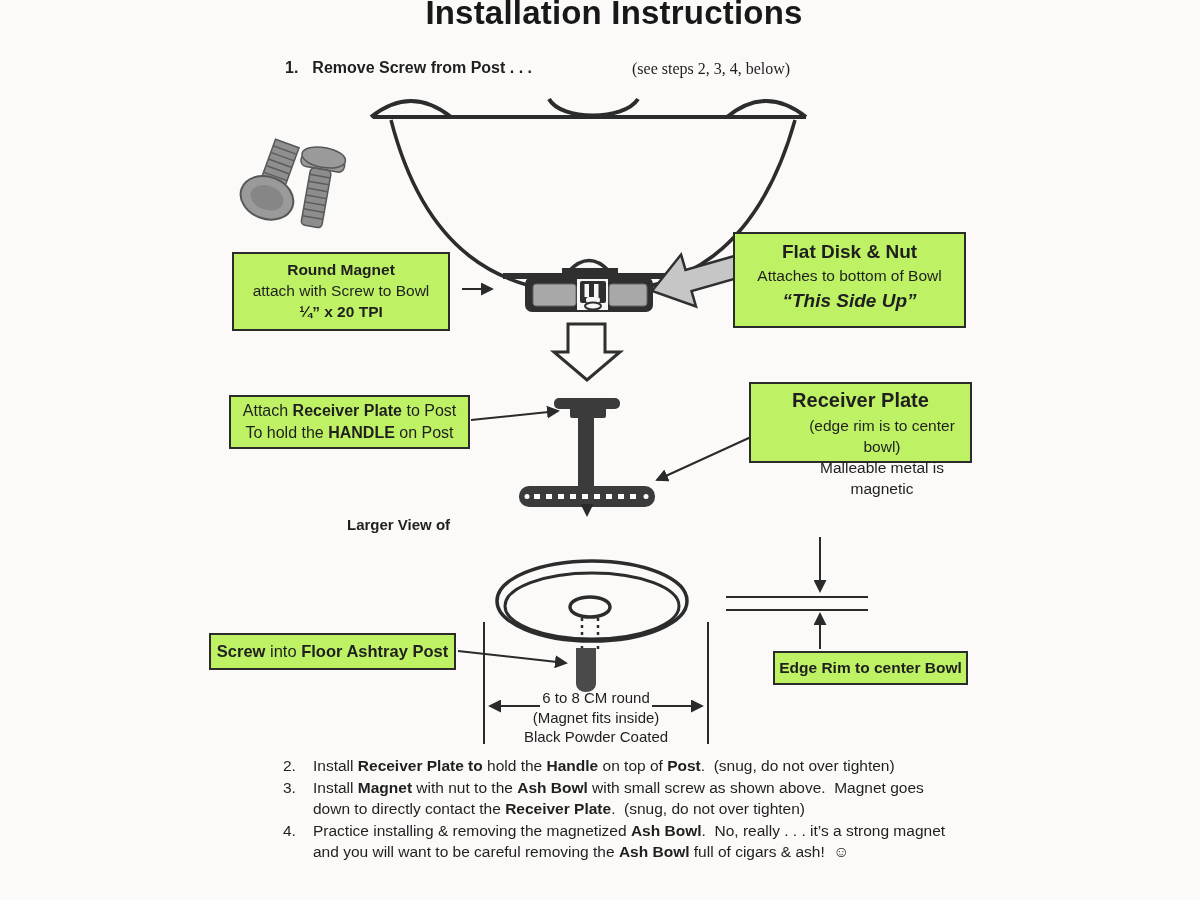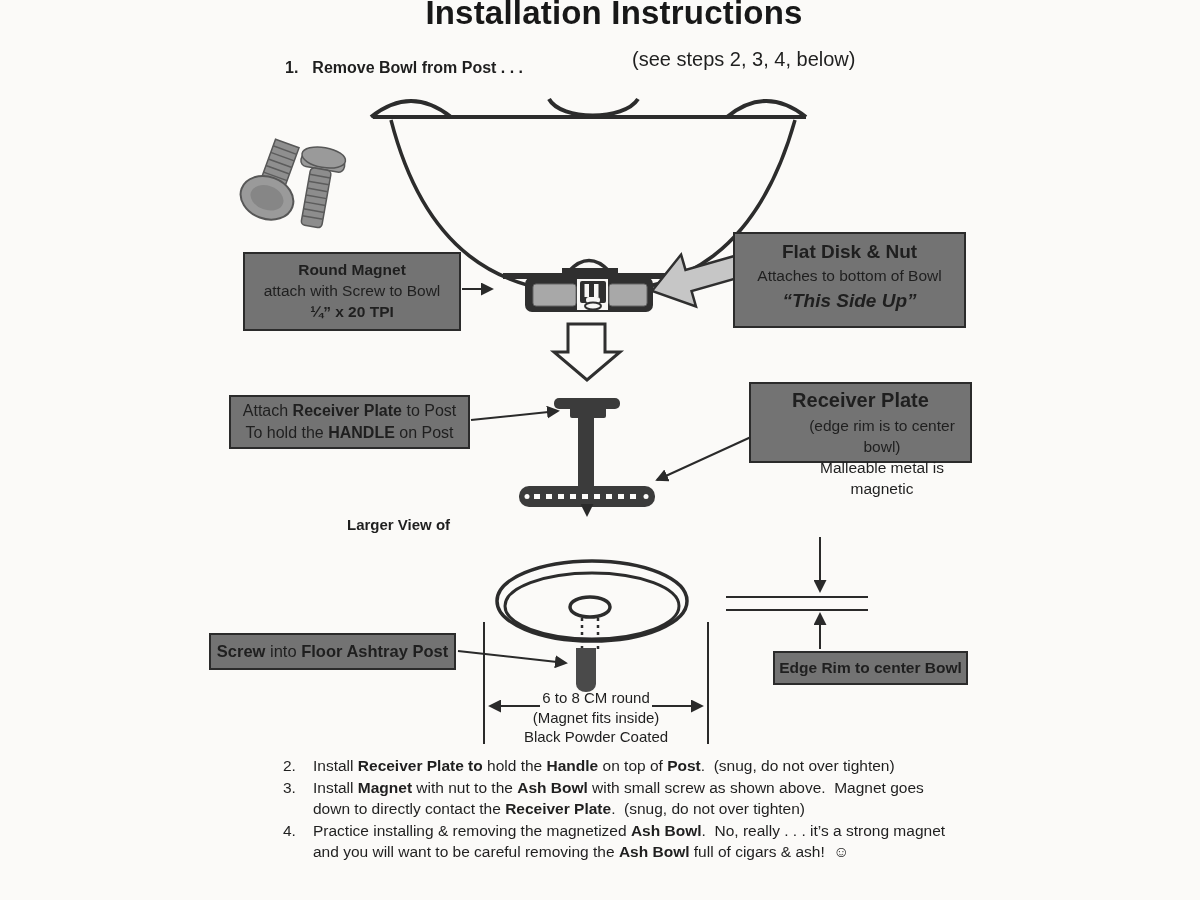--- a/index.html
+++ b/index.html
@@ -13,28 +13,28 @@
   .page{position:absolute;inset:0;}
   svg{position:absolute;left:0;top:0;}
   .abs{position:absolute;}
   .title{
     left:0;top:-6px;width:1200px;text-align:center;
     font-size:33px;font-weight:700;letter-spacing:.2px;
     transform:translateX(14px);color:#181818;
   }
   .step1{left:285px;top:59px;font-size:16px;font-weight:700;}
   .step1 .t{margin-left:14px;}
-  .step1-note{left:632px;top:48px;font-size:20px;font-weight:400;}
+  .step1-note{left:632px;top:60px;font-size:16px;font-weight:400;font-family:Liberation Serif, serif;}
   .box{
-    position:absolute;border:2px solid #2b2b2b;background:#737373;
+    position:absolute;border:2px solid #2b2b2b;background:#bef264;
     text-align:center;
   }
   .seg,.segline{white-space:pre-wrap;}
   .b{font-weight:700;}
-  .rm-box{left:243px;top:252px;width:214px;height:70px;padding-top:5px;font-size:15.5px;line-height:21px;}
+  .rm-box{left:232px;top:252px;width:214px;height:70px;padding-top:5px;font-size:15.5px;line-height:21px;}
   .fd-box{left:733px;top:232px;width:229px;height:87px;padding-top:5px;}
   .fd-l1{font-size:19px;font-weight:700;line-height:26px;}
   .fd-l2{font-size:15.5px;line-height:22px;}
   .fd-l3{font-size:19px;font-weight:700;font-style:italic;line-height:28px;}
   .ar-box{left:229px;top:395px;width:237px;height:47px;padding-top:3px;font-size:16px;line-height:22px;text-align:center;}
   .rp-box{left:749px;top:382px;width:219px;height:75px;padding-top:2px;}
   .rp-l1{font-size:20px;font-weight:700;line-height:29px;}
   .rp-l2,.rp-l3{font-size:15.5px;line-height:21px;padding-left:43px;}
   .sp-box{left:209px;top:633px;width:243px;height:33px;font-size:16.5px;line-height:33px;}
   .er-box{left:773px;top:651px;width:191px;height:30px;font-size:15.5px;font-weight:700;line-height:30px;}
@@ -151,21 +151,21 @@
       <line x1="820" y1="537" x2="820" y2="591" marker-end="url(#arr)"></line>
       <line x1="820" y1="649" x2="820" y2="614" marker-end="url(#arr)"></line>
       <line x1="726" y1="597" x2="868" y2="597"></line>
       <line x1="726" y1="610" x2="868" y2="610"></line>
     </g>
   </svg>
 
   <div class="abs title">Installation Instructions</div>
 
   <div class="abs step1">
-    <span>1.</span><span class="t">Remove Bowl from Post . . .</span>
+    <span>1.</span><span class="t">Remove Screw from Post . . .</span>
   </div>
   <div class="abs step1-note">(see steps 2, 3, 4, below)</div>
 
   <div class="box rm-box">
     <div class="b">Round Magnet</div>
     <div>attach with Screw to Bowl</div>
     <div class="b">¼” x 20 TPI</div>
   </div>
 
   <div class="box fd-box">

